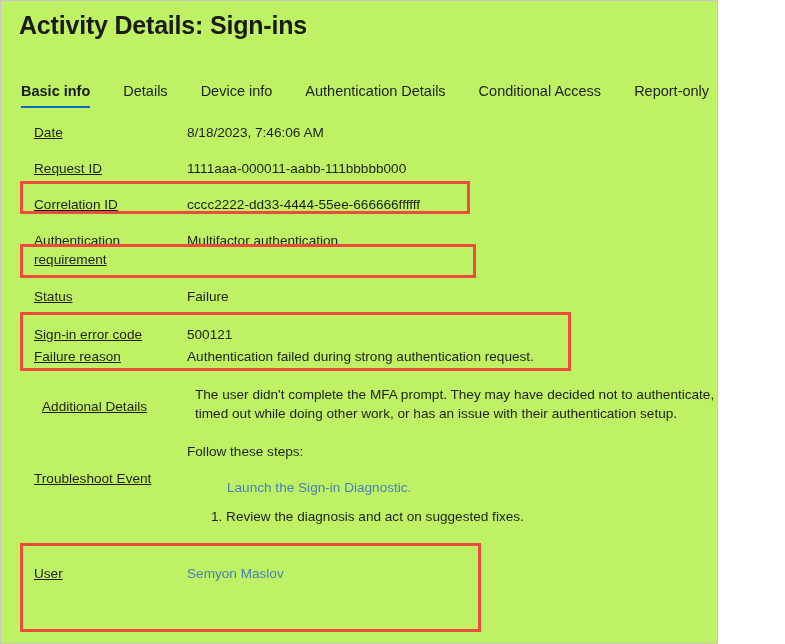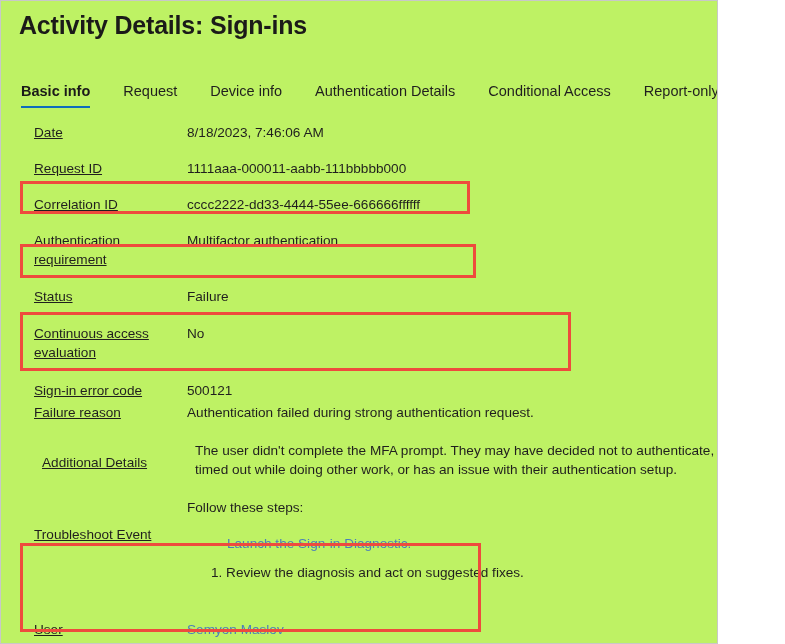--- a/index.html
+++ b/index.html
@@ -149,21 +149,21 @@
 
 <div class="page">
 
   <div class="page-title">Activity Details: Sign-ins</div>
 
   <div class="tabbar">
     <div class="tab active">
       <span>Basic info</span>
     </div>
     <div class="tab">
-      <span>Request</span>
+      <span>Details</span>
     </div>
     <div class="tab">
       <span>Device info</span>
     </div>
     <div class="tab">
       <span>Authentication Details</span>
     </div>
     <div class="tab">
       <span>Conditional Access</span>
     </div>
@@ -192,24 +192,20 @@
     <div class="row r-authreq">
       <div class="row-label">Authentication requirement</div>
       <div class="row-value">Multifactor authentication</div>
     </div>
 
     <div class="row r-status">
       <div class="row-label">Status</div>
       <div class="row-value">Failure</div>
     </div>
 
-    <div class="row r-cae">
-      <div class="row-label">Continuous access evaluation</div>
-      <div class="row-value">No</div>
-    </div>
 
     <div class="row r-errcode">
       <div class="row-label">Sign-in error code</div>
       <div class="row-value">500121</div>
     </div>
 
     <div class="row r-failreason">
       <div class="row-label">Failure reason</div>
       <div class="row-value">Authentication failed during strong authentication request.</div>
     </div>

